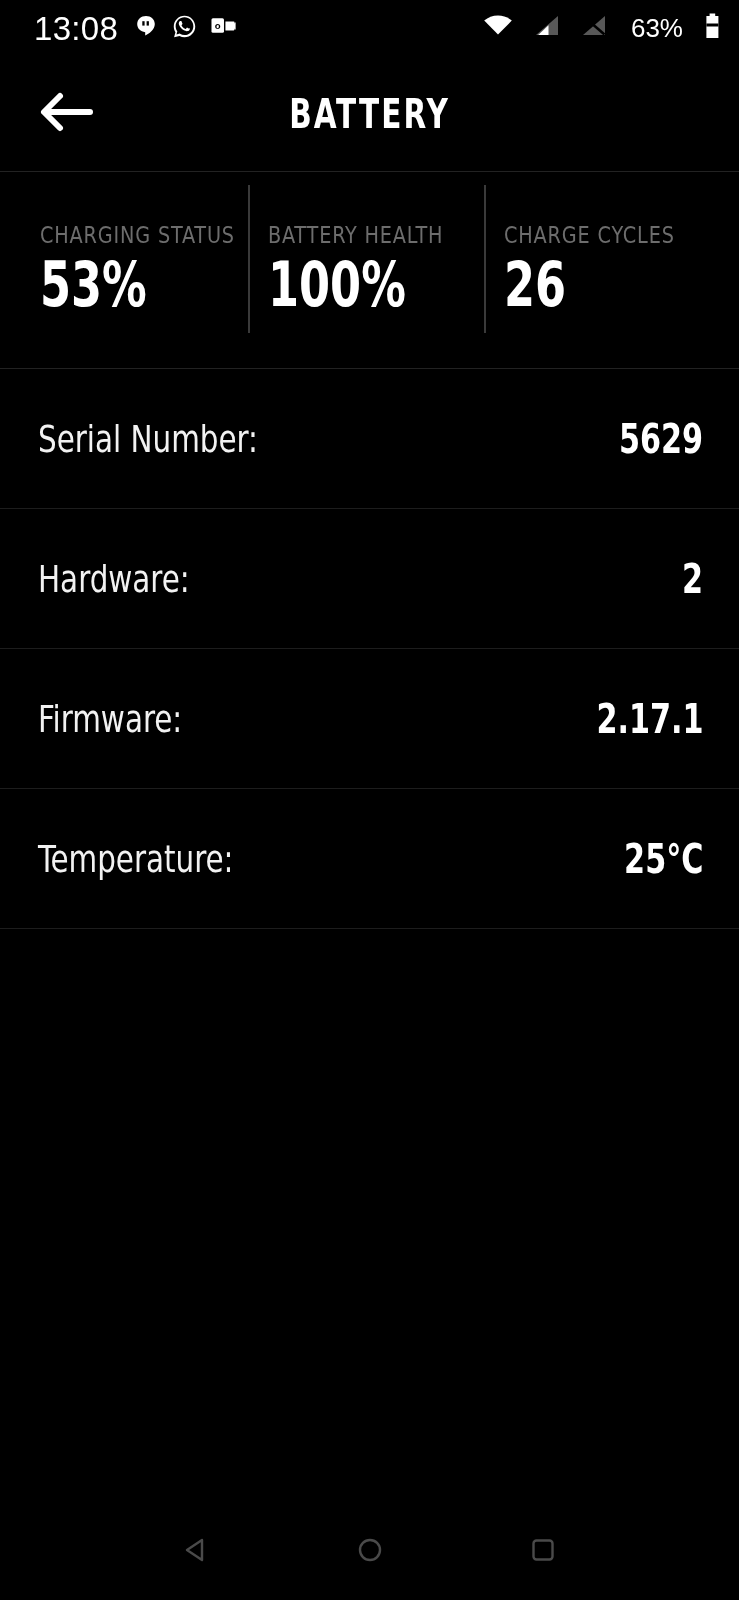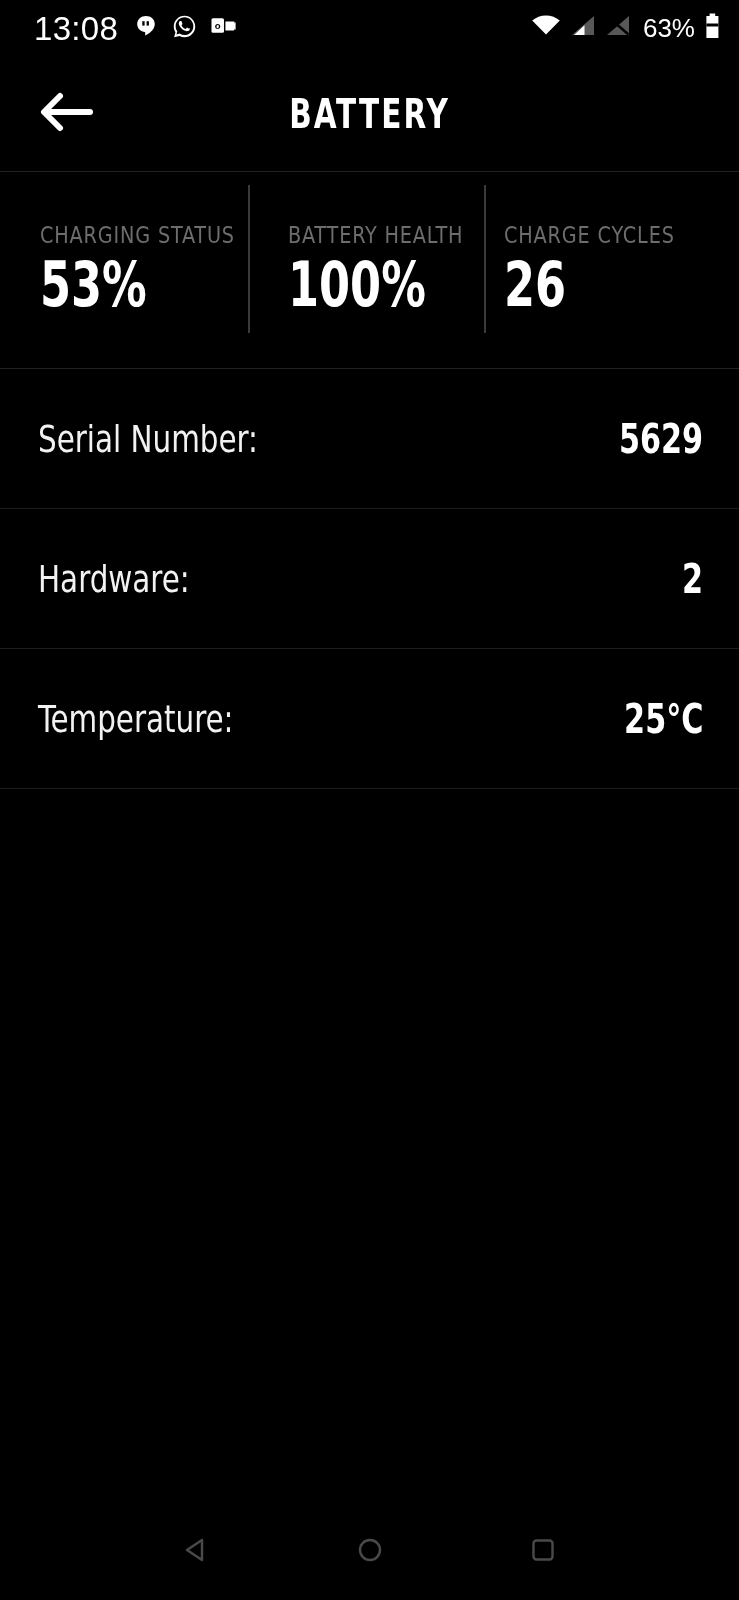--- a/index.html
+++ b/index.html
@@ -14,21 +14,21 @@
   
   .statusbar {
     height:56px; flex:0 0 56px;
     display:flex; align-items:center;
     padding:0 18px 0 34px;
     color:#fff;
   }
   .sb-time { font-size:33px; letter-spacing:.3px; line-height:1; }
   .sb-left-icons { display:flex; align-items:center; gap:14px; margin-left:16px; }
   .sb-spacer { flex:1 1 auto; }
-  .sb-right { display:flex; align-items:center; gap:9px; }
+  .sb-right { display:flex; align-items:center; gap:21px; }
   .sb-batt-text { font-size:26px; line-height:1; margin-left:3px; }
   .ic { display:block; }
 
   
   .appbar {
     height:115px; flex:0 0 115px;
     position:relative;
     display:flex; align-items:center;justify-content:flex-end;
   }
   .back-btn {
@@ -55,21 +55,21 @@
     display:flex; align-items:stretch;
     padding:0 0 0 0;
     position:relative;
   }
   .stat {
     position:relative;
     display:flex; flex-direction:column; justify-content:center;
     padding-left:40px;
   }
   .stat:nth-child(1) { width:248px; }
-  .stat:nth-child(2) { width:240px; }
+  .stat:nth-child(2) { width:240px; padding-left:20px; }
   .stat:nth-child(3) { width:260px; padding-left:20px; }
   .stat + .stat::before {
     content:""; position:absolute; left:0; top:13px; bottom:35px;
     width:2px; background:#3a3a3a;
   }
   .stat-label {
     color:#6d6d6d;
     font-family:"Liberation Sans Narrow","DejaVu Sans Condensed","Liberation Sans", sans-serif;
     font-size:23px; letter-spacing:.9px;
     transform:scaleX(.93); transform-origin:left center;
@@ -217,20 +217,24 @@
   <div class="list">
     <div class="row">
       <span class="row-label">Serial Number:</span>
       <span class="row-value">5629</span>
     </div>
     <div class="row">
       <span class="row-label">Hardware:</span>
       <span class="row-value">2</span>
     </div>
     <div class="row">
+      <span class="row-label">Firmware:</span>
+      <span class="row-value">2.17.1</span>
+    </div>
+    <div class="row">
       <span class="row-label">Temperature:</span>
       <span class="row-value">25°C</span>
     </div>
   </div>
 
   <div class="filler"></div>
 
   <div class="navbar">
     <div class="nav-btn">
       <span>

